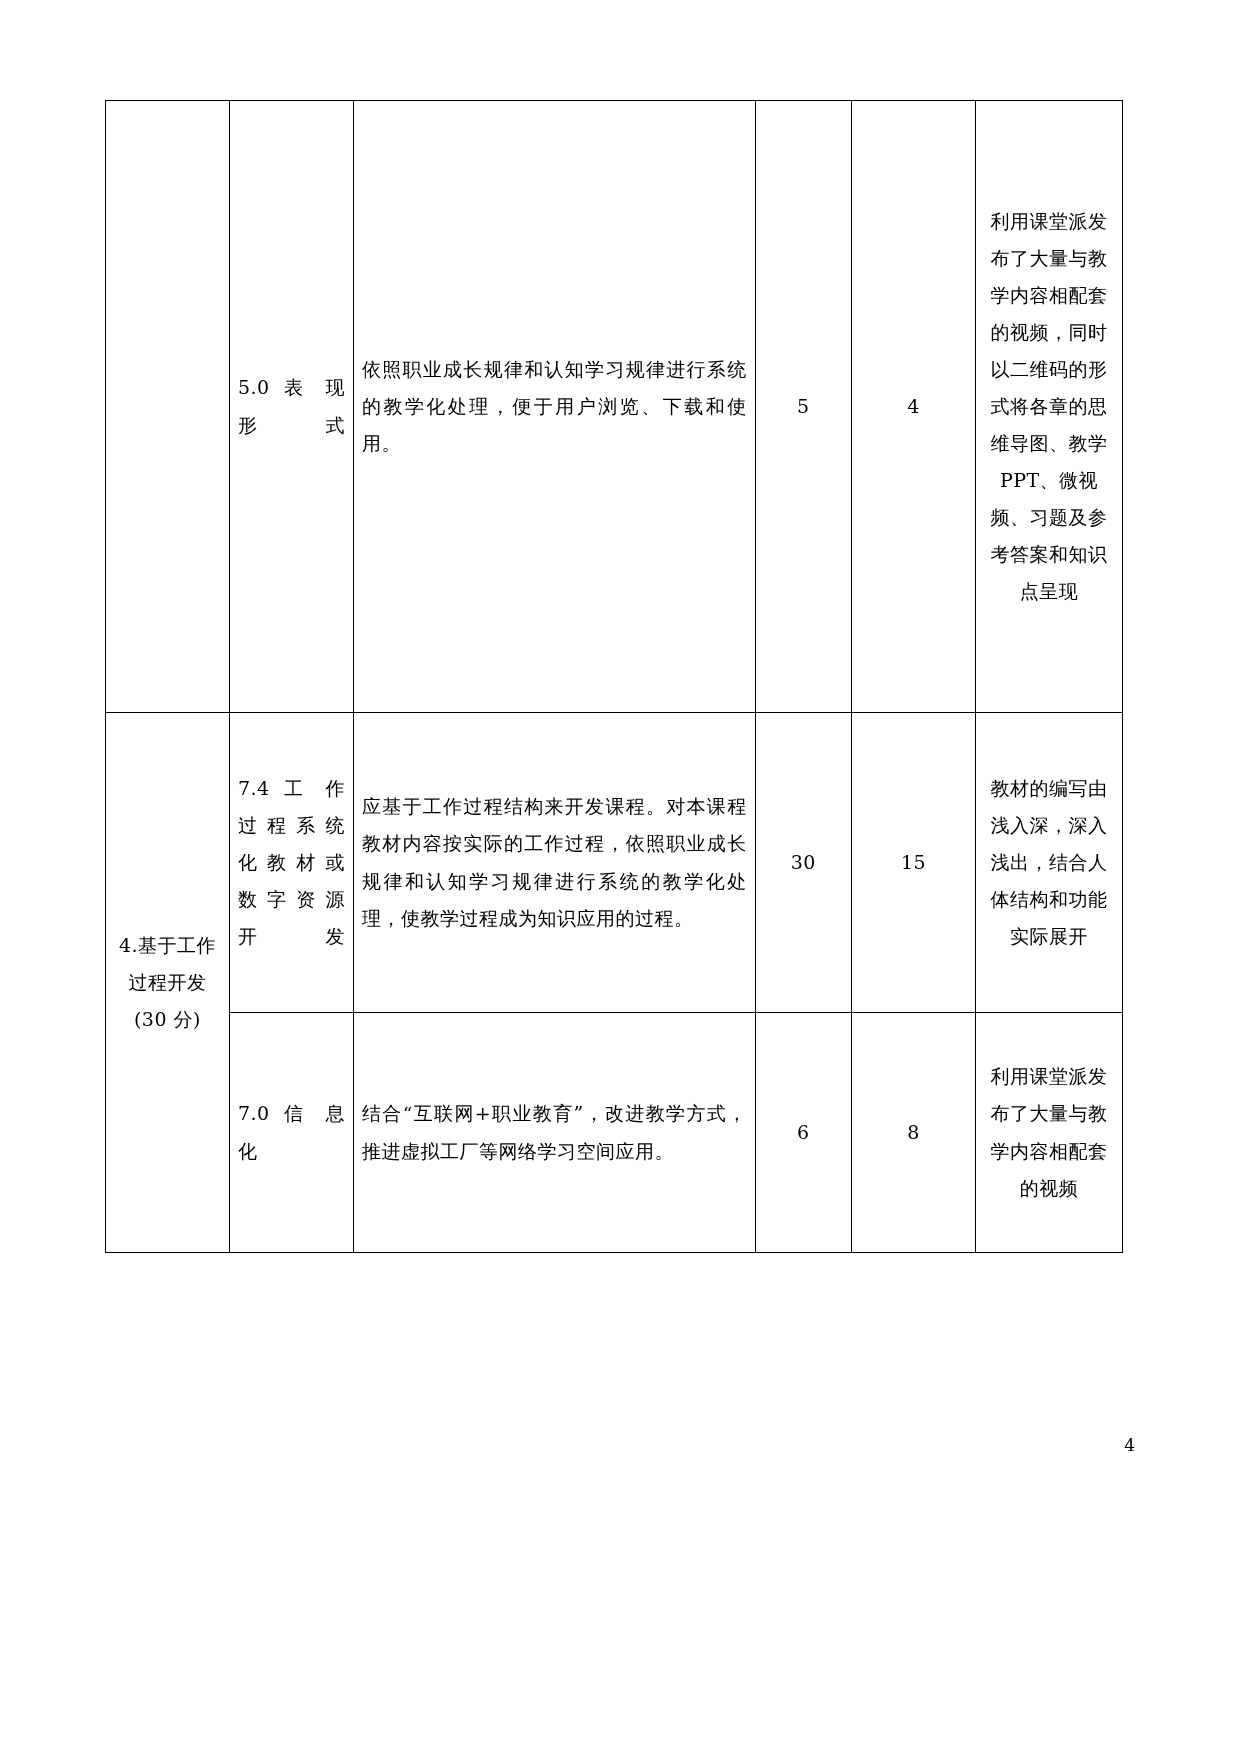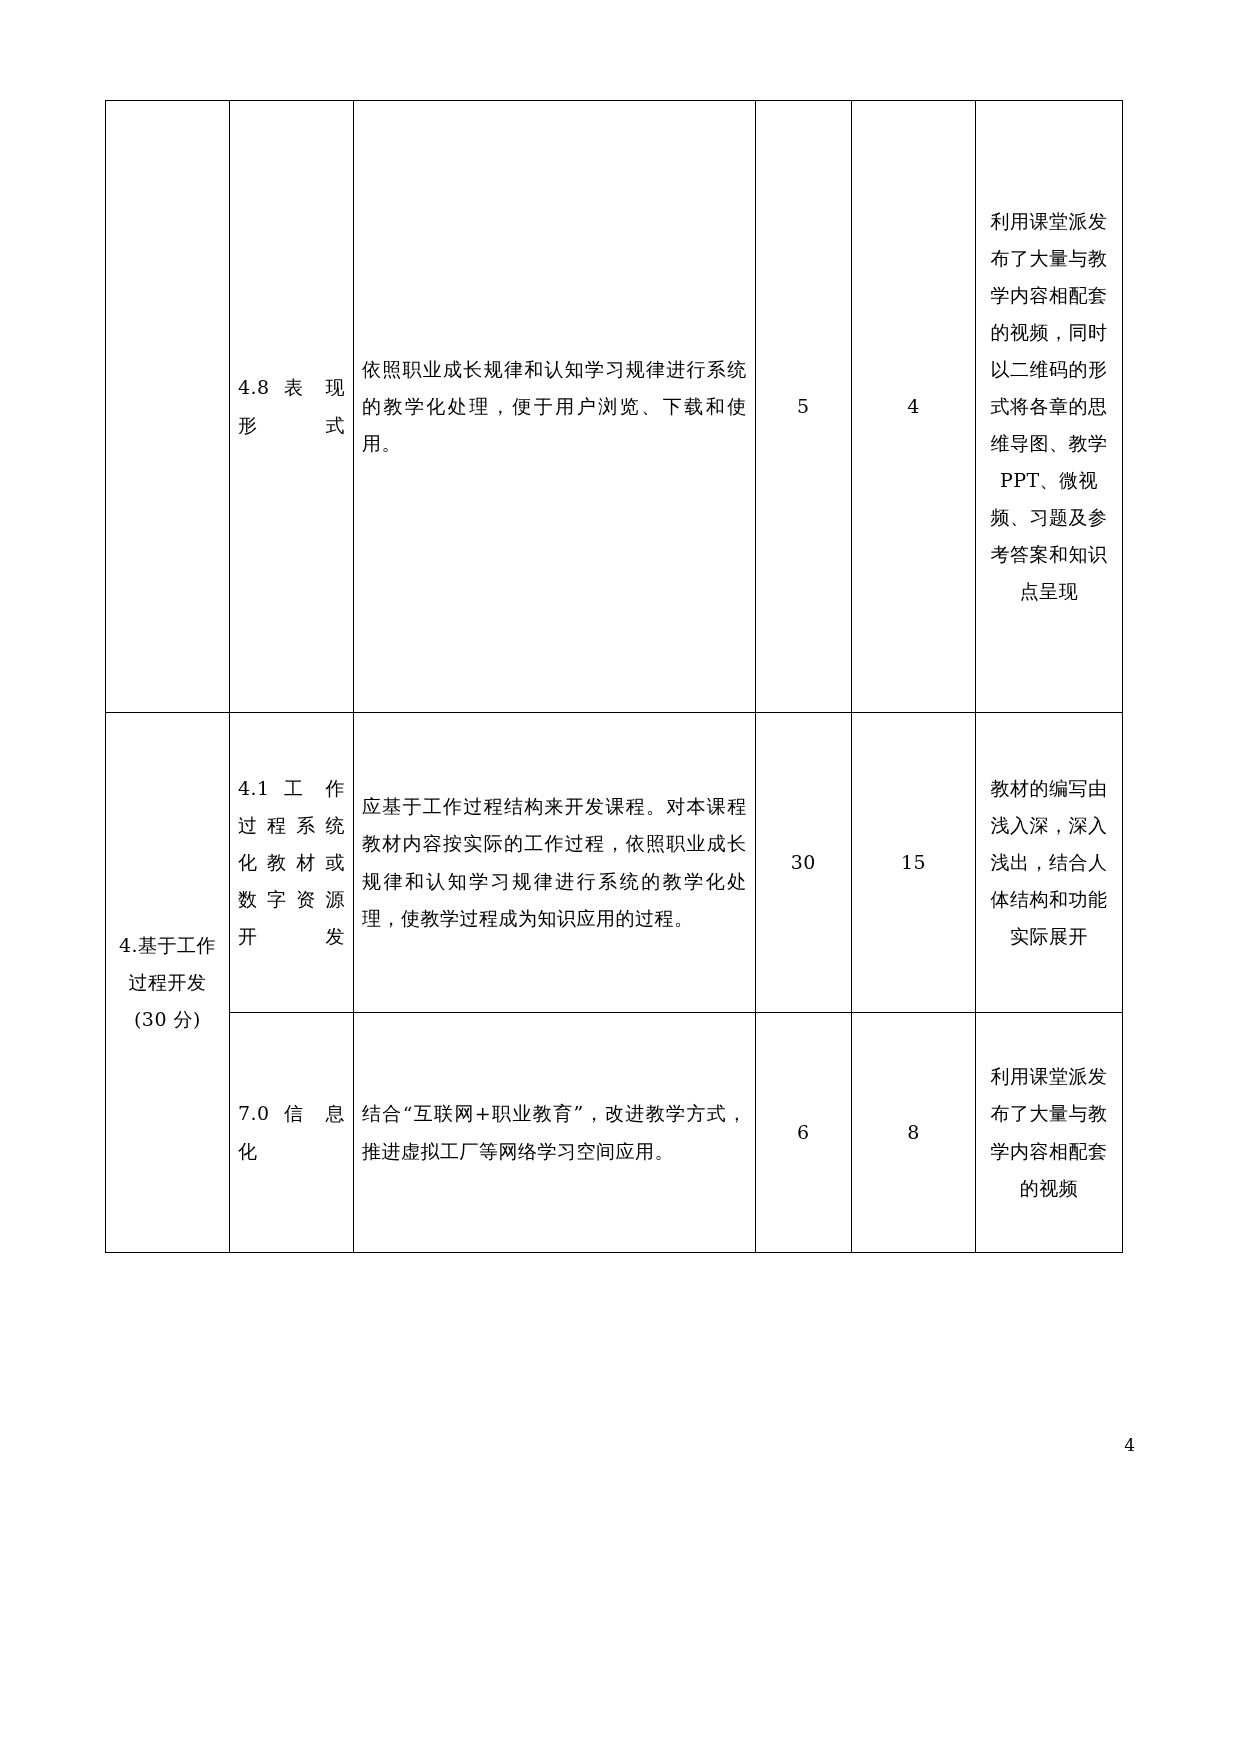--- a/index.html
+++ b/index.html
@@ -94,30 +94,30 @@
       <col class="c-group">
       <col class="c-item">
       <col class="c-desc">
       <col class="c-full">
       <col class="c-score">
       <col class="c-note">
     </colgroup>
     <tbody>
       <tr style="height:612px;">
         <td class="cell-group"></td>
-        <td class="cell-item nowrap-center">4.8 表 现
+        <td class="cell-item nowrap-center">5.0 表 现
 形式</td>
         <td class="cell-desc">依照职业成长规律和认知学习规律进行系统的教学化处理，便于用户浏览、下载和使用。</td>
         <td class="cell-num">5</td>
         <td class="cell-num">4</td>
         <td class="cell-note">利用课堂派发布了大量与教学内容相配套的视频，同时以二维码的形式将各章的思维导图、教学PPT、微视频、习题及参考答案和知识点呈现</td>
       </tr>
       <tr style="height:300px;">
         <td class="cell-group nowrap-center" rowspan="2">4.基于工作过程开发(30 分)</td>
-        <td class="cell-item nowrap-center">4.1 工 作
+        <td class="cell-item nowrap-center">7.4 工 作
 过程系统
 化教材或
 数字资源
 开发</td>
         <td class="cell-desc">应基于工作过程结构来开发课程。对本课程教材内容按实际的工作过程，依照职业成长规律和认知学习规律进行系统的教学化处理，使教学过程成为知识应用的过程。</td>
         <td class="cell-num">30</td>
         <td class="cell-num">15</td>
         <td class="cell-note">教材的编写由浅入深，深入浅出，结合人体结构和功能实际展开</td>
       </tr>
       <tr style="height:240px;">

